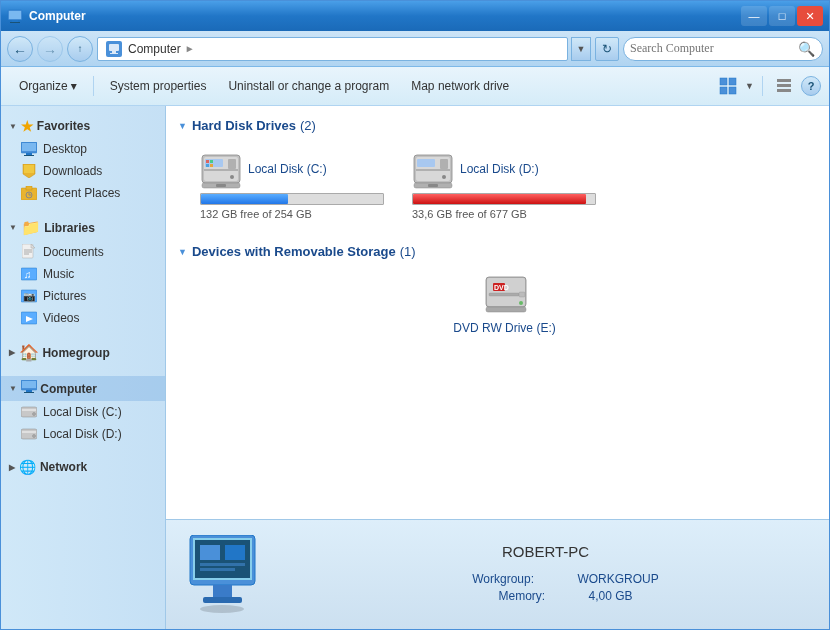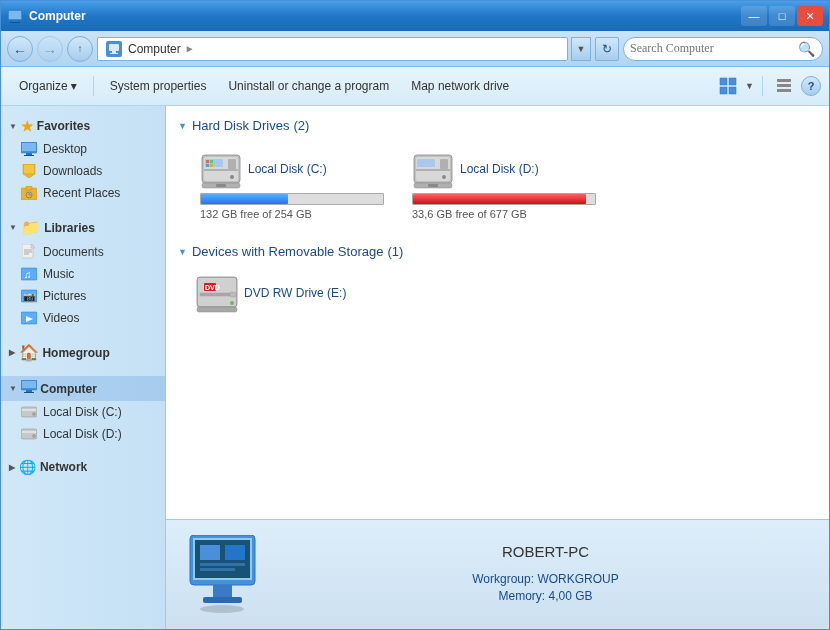--- a/index.html
+++ b/index.html
@@ -47,40 +47,40 @@
     .sidebar-section-arrow { font-size: 8px; color: #555; margin-right: 4px; }
     .sidebar-item { display: flex; align-items: center; padding: 3px 8px 3px 20px; font-size: 12px; color: #333; cursor: pointer; gap: 6px; }
     .sidebar-item-icon { width: 16px; height: 16px; display: flex; align-items: center; justify-content: center; font-size: 14px; flex-shrink: 0; }
     .fav-star { color: #f0a500; font-size: 14px; }
     .computer-icon { color: #4a90d9; font-size: 14px; }
 
     
     .content { flex: 1; background: white; overflow-y: auto; padding: 12px; }
     .section-header { display: flex; align-items: center; margin-bottom: 10px; color: #1a4a8c; font-size: 13px; }
     .section-arrow { font-size: 9px; margin-right: 5px; color: #4a90d9; }
-    .section-title { font-weight: normal; }
+    .section-title { font-weight: bold; }
     .drives-grid { display: flex; gap: 12px; flex-wrap: wrap; margin-bottom: 16px; margin-left: 14px; }
     .drive-item { width: 200px; padding: 8px; cursor: pointer; border-radius: 3px; }
     .drive-header { display: flex; align-items: center; gap: 8px; margin-bottom: 6px; }
     .drive-icon { width: 40px; height: 36px; flex-shrink: 0; }
     .drive-hdd { position: relative; }
     .progress-bar { height: 12px; background: #ddd; border: 1px solid #aaa; border-radius: 1px; margin-bottom: 3px; }
     .progress-fill-blue { height: 100%; background: linear-gradient(to bottom, #5aadff, #2176e8); border-radius: 1px; }
     .progress-fill-red { height: 100%; background: linear-gradient(to bottom, #ff6060, #cc1111); border-radius: 1px; }
     .drive-info { font-size: 11px; color: #555; }
-    .dvd-item { display: flex; align-items: center; gap: 8px; margin-left: 14px; cursor: pointer; padding: 4px; border-radius: 3px; }
+    .dvd-item { display: flex; align-items: center; gap: 8px; margin-left: 14px; cursor: pointer; padding: 4px; border-radius: 3px; flex-direction: column; }
     .dvd-icon { width: 40px; height: 40px; }
 
     
     .statusbar { height: 110px; background: linear-gradient(to bottom, #ddeefa, #cce0f0); border-top: 1px solid #a0c8e8; display: flex; align-items: center; padding: 10px 16px; gap: 16px; text-align: center; }
     .statusbar-computer-icon { width: 80px; height: 85px; display: flex; align-items: center; justify-content: center; flex-shrink: 0; }
     .statusbar-info { flex: 1; }
     .statusbar-name { font-size: 15px; font-weight: normal; color: #333; margin-bottom: 12px; }
     .statusbar-detail { font-size: 12px; color: #444; margin-bottom: 3px; }
-    .statusbar-detail span { color: #1a4a8c; }
+    .statusbar-detail span { color: #1a4a8c; margin-left: 40px; }
 
     
     ::-webkit-scrollbar { width: 8px; }
     ::-webkit-scrollbar-track { background: #d0e8f8; }
     ::-webkit-scrollbar-thumb { background: #7ab2e0; border-radius: 4px; }
   </style>
 </head>
 <body>
 
 <div class="window">

